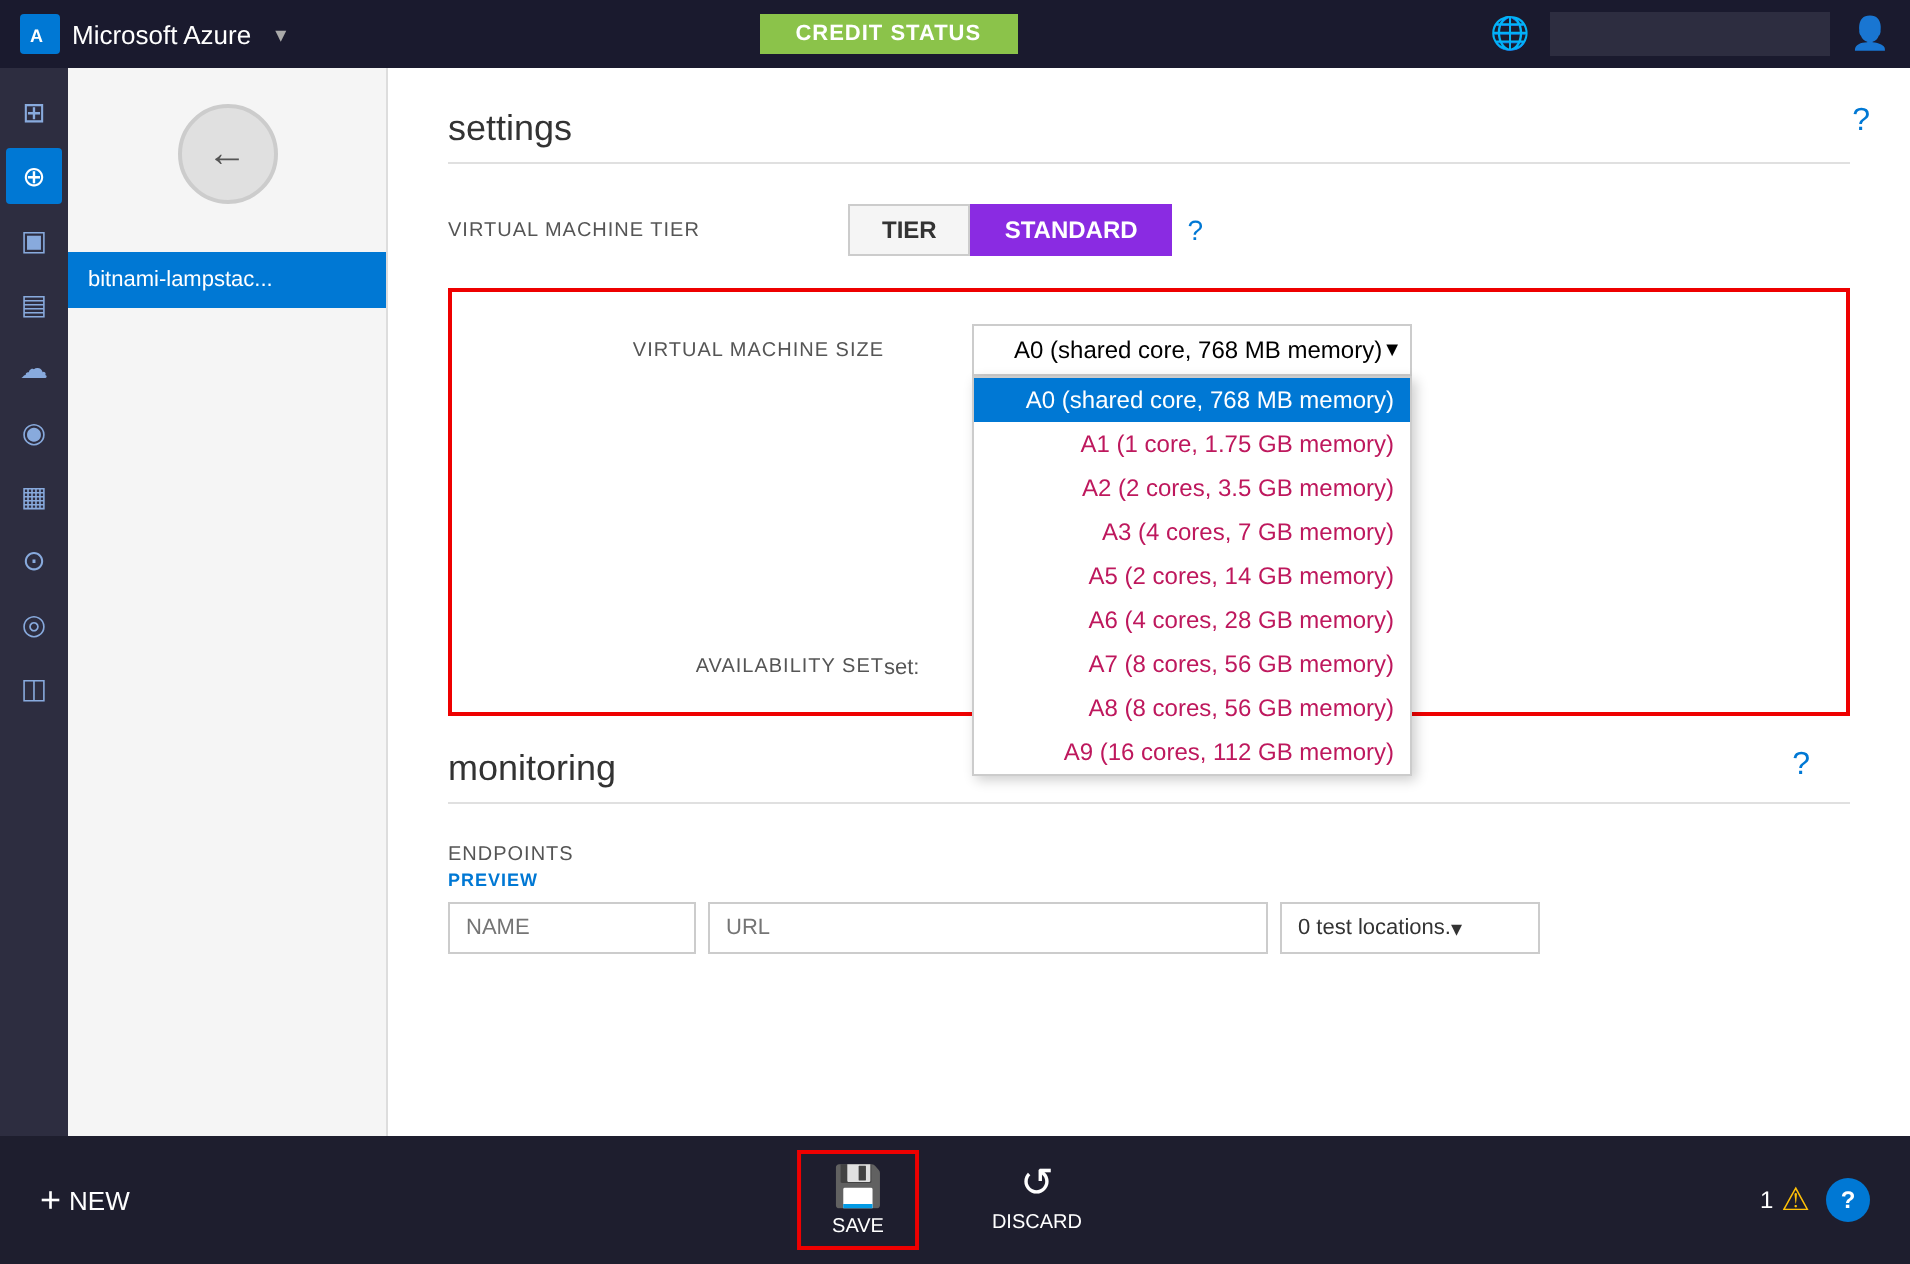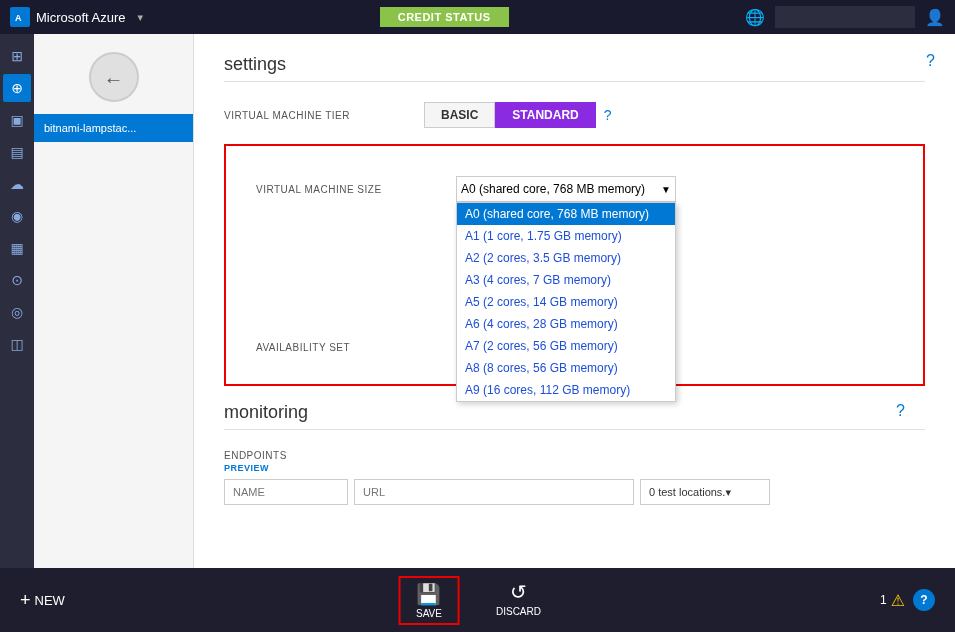--- a/index.html
+++ b/index.html
@@ -119,21 +119,21 @@
     .back-arrow {
       font-size: 20px;
       color: #555;
     }
     .vm-item {
       background: #0078d4;
       color: white;
       padding: 8px 10px;
       font-size: 11px;
       cursor: pointer;
-      margin-top: 4px;
+      margin-top: 16px;
     }
 
     
     .content-area {
       flex: 1;
       background: white;
       overflow-y: auto;
       padding: 20px 30px;
       position: relative;
     }
@@ -191,41 +191,42 @@
     .help-inline {
       margin-left: 8px;
       color: #0078d4;
       font-size: 14px;
       cursor: pointer;
     }
 
     
     .red-box {
       border: 2px solid #e00;
-      padding: 30px;
+      padding: 16px;
       margin-bottom: 16px;
       position: relative;
       background: white;
+      text-align: right;
     }
 
     
     .dropdown-list {
       position: absolute;
       top: 100%;
       left: 0;
       width: 220px;
       background: white;
       border: 1px solid #ccc;
       z-index: 100;
       box-shadow: 2px 2px 6px rgba(0,0,0,0.2);
     }
     .dropdown-item {
       padding: 4px 8px;
       font-size: 12px;
-      color: #1d4ed8;
+      color: #be185d;
       cursor: pointer;
     }
     .dropdown-item.selected {
       background: #0078d4;
       color: white;
     }
 
     
     .availability-row {
       display: flex;
@@ -404,45 +405,45 @@
   <div class="content-area">
     <span class="help-icon" style="top:18px;">?</span>
 
     <div>
       <h2 class="section-title">settings</h2>
       <div class="section-divider"></div>
 
       <div class="field-row">
         <span class="field-label">VIRTUAL MACHINE TIER</span>
         <div class="tier-buttons">
-          <button class="tier-btn">BASIC</button>
+          <button class="tier-btn">TIER</button>
           <button class="tier-btn active">STANDARD</button>
         </div>
         <span class="help-inline">?</span>
       </div>
     </div>
 
     <div class="red-box">
 
       <div class="field-row">
         <span class="field-label">VIRTUAL MACHINE SIZE</span>
-        <div style="position:relative;">
+        <div style="position:relative;margin-left:44px;">
           <div style="display:flex;align-items:center;border:1px solid #ccc;background:white;width:220px;height:26px;padding:0 4px;font-size:12px;cursor:pointer;">
             <span style="flex:1;font-size:12px;">A0 (shared core, 768 MB memory)</span>
             <span style="font-size:10px;">▼</span>
           </div>
 
           <div class="dropdown-list">
             <div class="dropdown-item selected">A0 (shared core, 768 MB memory)</div>
             <div class="dropdown-item">A1 (1 core, 1.75 GB memory)</div>
             <div class="dropdown-item">A2 (2 cores, 3.5 GB memory)</div>
             <div class="dropdown-item">A3 (4 cores, 7 GB memory)</div>
             <div class="dropdown-item">A5 (2 cores, 14 GB memory)</div>
             <div class="dropdown-item">A6 (4 cores, 28 GB memory)</div>
-            <div class="dropdown-item">A7 (2 cores, 56 GB memory)</div>
+            <div class="dropdown-item">A7 (8 cores, 56 GB memory)</div>
             <div class="dropdown-item">A8 (8 cores, 56 GB memory)</div>
             <div class="dropdown-item">A9 (16 cores, 112 GB memory)</div>
           </div>
         </div>
       </div>
 
       <div class="availability-row" style="margin-top: 140px;">
         <span class="field-label">AVAILABILITY SET</span>
         <span style="font-size:11px;color:#555;">set:</span>
       </div>

